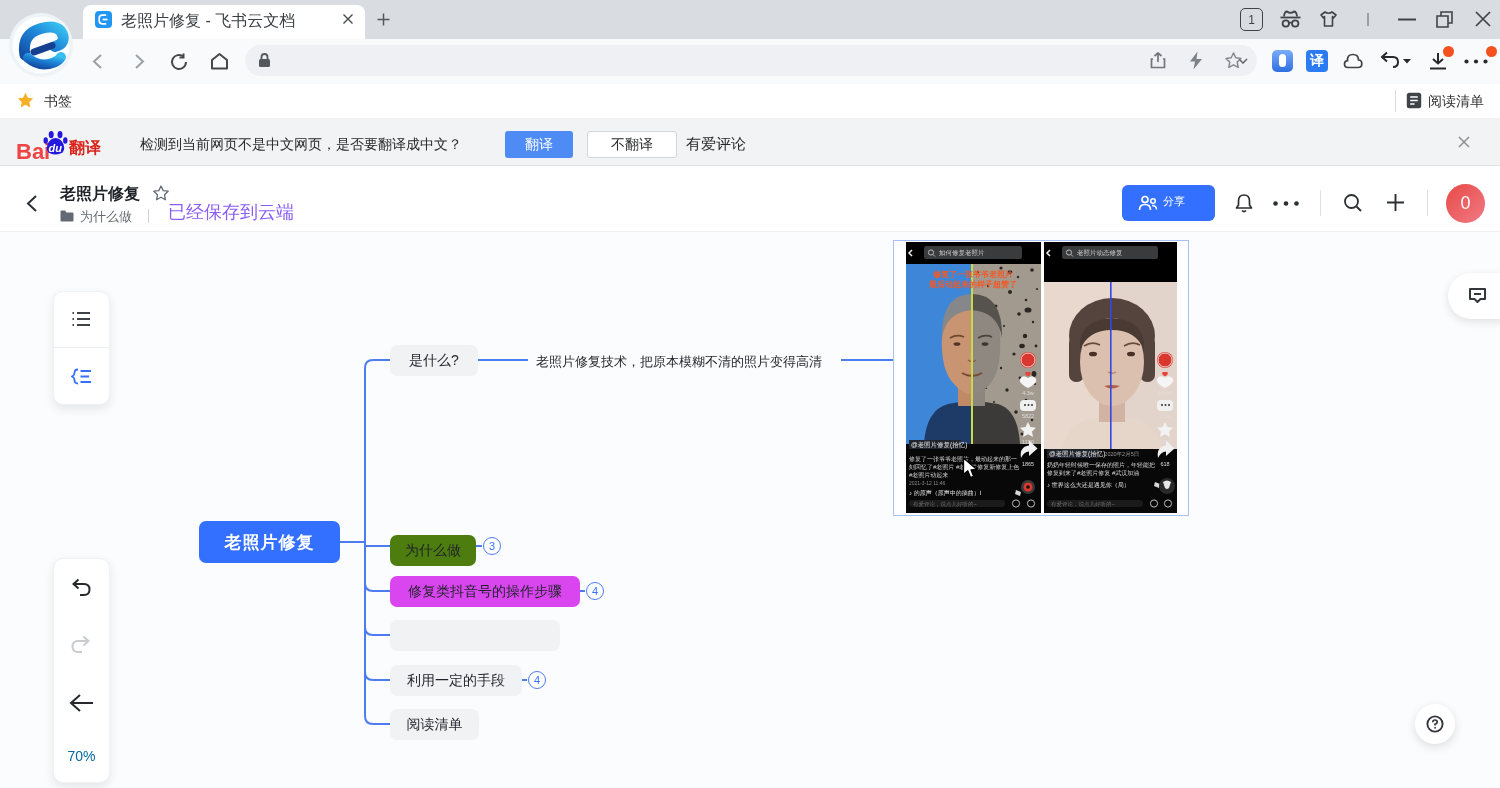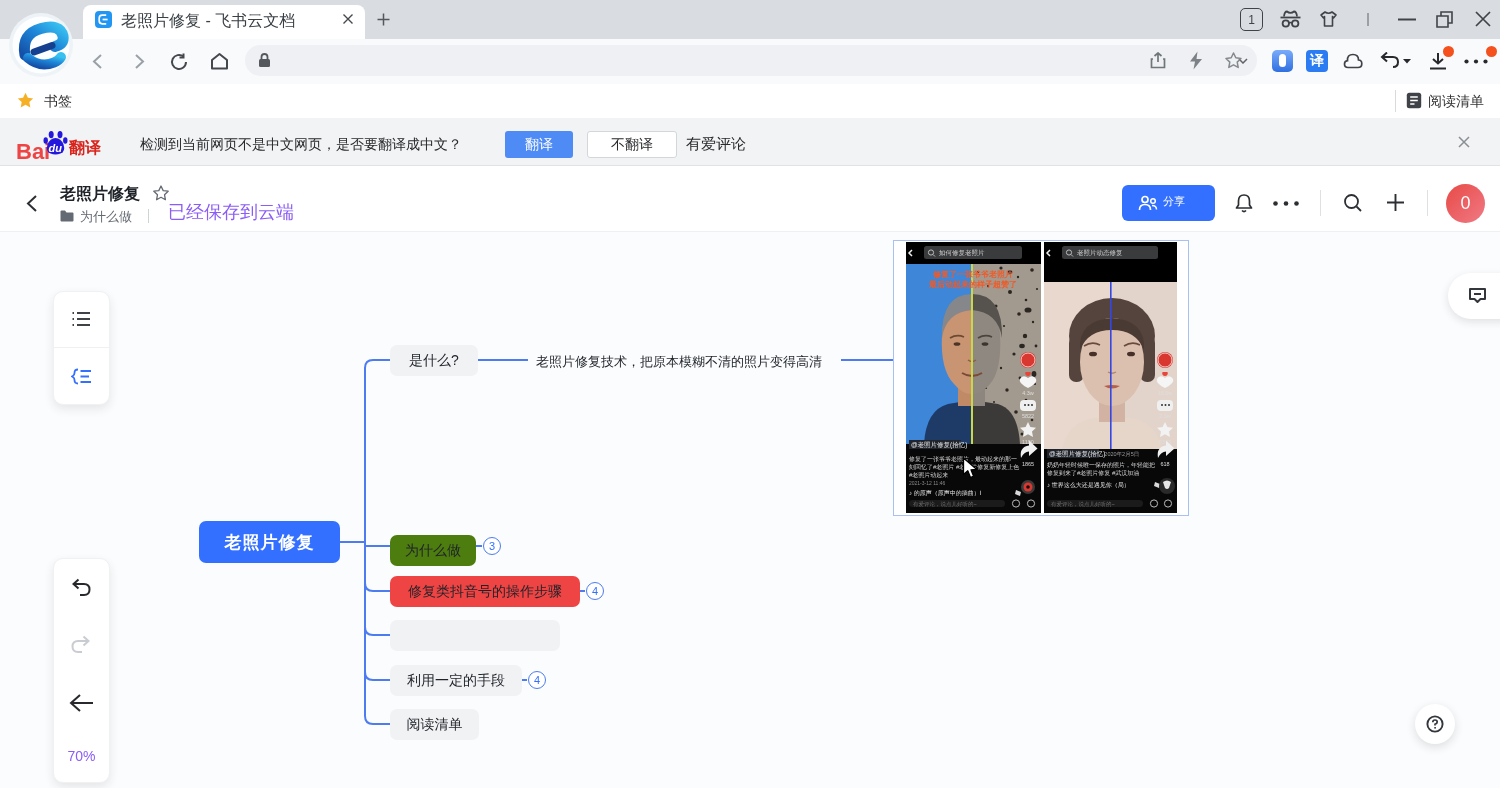--- a/index.html
+++ b/index.html
@@ -232,28 +232,28 @@
     <path d="M8.5 1.5 L3.5 6 L8.5 10.5" fill="none" stroke="#27292c" stroke-width="2"></path>
   </svg>
 <svg class="a" style="left:70px;top:635px" width="22" height="20" viewBox="0 0 22 20">
     <path d="M18 6 H8 Q2.5 6 2.5 11.5 Q2.5 17 8 17 H12" fill="none" stroke="#c9ccd1" stroke-width="2"></path>
     <path d="M13.5 1.5 L18.5 6 L13.5 10.5" fill="none" stroke="#c9ccd1" stroke-width="2"></path>
   </svg>
 <svg class="a" style="left:69px;top:693px" width="25" height="20" viewBox="0 0 25 20">
     <path d="M2 10 H24" stroke="#27292c" stroke-width="2"></path>
     <path d="M11 2 L2 10 L11 18" fill="none" stroke="#27292c" stroke-width="2"></path>
   </svg>
-<div class="a" style="left:53px;top:748px;width:57px;text-align:center;font-size:14px;color:#8b5cf6">70%</div>
+<div class="a" style="left:53px;top:748px;width:57px;text-align:center;font-size:14px;color:#0369a1">70%</div>
 
 <div class="a" style="left:199px;top:521px;width:141px;height:42px;background:#3370ff;border-radius:7px;color:#fff;font-size:17px;font-weight:bold;display:flex;align-items:center;justify-content:center;letter-spacing:1px">老照片修复</div>
 <div class="a" style="left:390px;top:345px;width:88px;height:31px;background:#f1f2f4;border-radius:7px;color:#1f2329;font-size:14px;display:flex;align-items:center;justify-content:center">是什么?</div>
 <div class="a" style="left:536px;top:353px;font-size:13px;color:#1f2329">老照片修复技术，把原本模糊不清的照片变得高清</div>
 <div class="a" style="left:390px;top:535px;width:86px;height:31px;background:#4d7c0f;border-radius:7px;color:#1f2329;font-size:14px;display:flex;align-items:center;justify-content:center">为什么做</div>
 <div class="a" style="left:483px;top:537px;width:18px;height:18px;border-radius:50%;background:#fff;border:1.4px solid #4d7cf0;box-sizing:border-box;color:#3370ff;font-size:11px;display:flex;align-items:center;justify-content:center">3</div>
-<div class="a" style="left:390px;top:576px;width:190px;height:31px;background:#ef4444;border-radius:7px;color:#1f2329;font-size:14px;display:flex;align-items:center;justify-content:center">修复类抖音号的操作步骤</div>
+<div class="a" style="left:390px;top:576px;width:190px;height:31px;background:#d946ef;border-radius:7px;color:#1f2329;font-size:14px;display:flex;align-items:center;justify-content:center">修复类抖音号的操作步骤</div>
 <div class="a" style="left:586px;top:582px;width:18px;height:18px;border-radius:50%;background:#fff;border:1.4px solid #4d7cf0;box-sizing:border-box;color:#3370ff;font-size:11px;display:flex;align-items:center;justify-content:center">4</div>
 <div class="a" style="left:390px;top:620px;width:170px;height:31px;background:#f1f2f4;border-radius:7px"></div>
 <div class="a" style="left:390px;top:665px;width:132px;height:31px;background:#f1f2f4;border-radius:7px;color:#1f2329;font-size:14px;display:flex;align-items:center;justify-content:center">利用一定的手段</div>
 <div class="a" style="left:528px;top:671px;width:18px;height:18px;border-radius:50%;background:#fff;border:1.4px solid #4d7cf0;box-sizing:border-box;color:#3370ff;font-size:11px;display:flex;align-items:center;justify-content:center">4</div>
 <div class="a" style="left:390px;top:709px;width:89px;height:31px;background:#f1f2f4;border-radius:7px;color:#1f2329;font-size:14px;display:flex;align-items:center;justify-content:center">阅读清单</div>
 
 <div class="a" style="left:893px;top:240px;width:296px;height:276px;background:#fff;border:1px solid #a9c0f5;box-sizing:border-box"></div>
 
 <svg class="a" style="left:906px;top:242px" width="271" height="271" viewBox="0 0 271 271">
 

